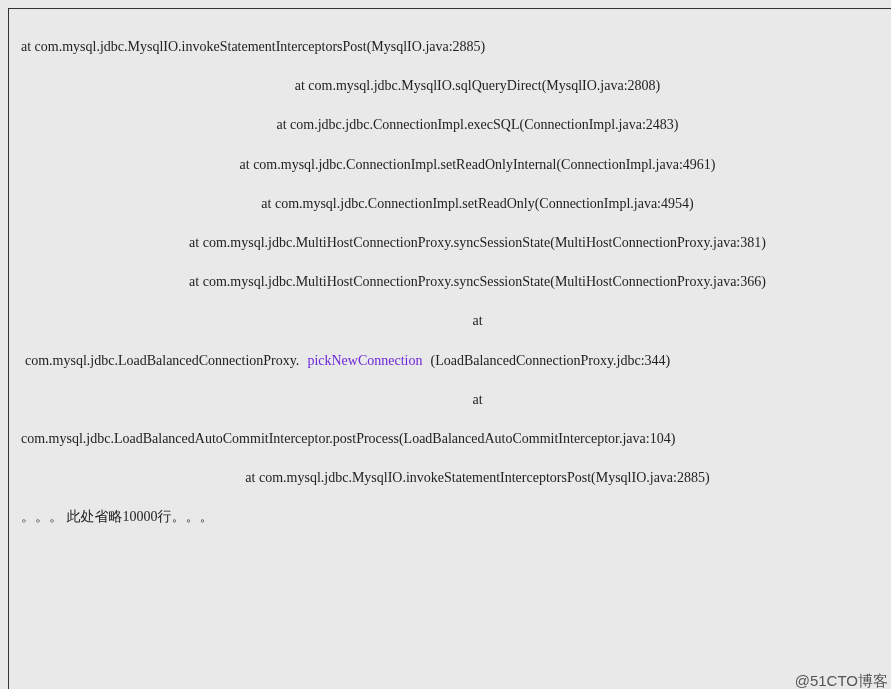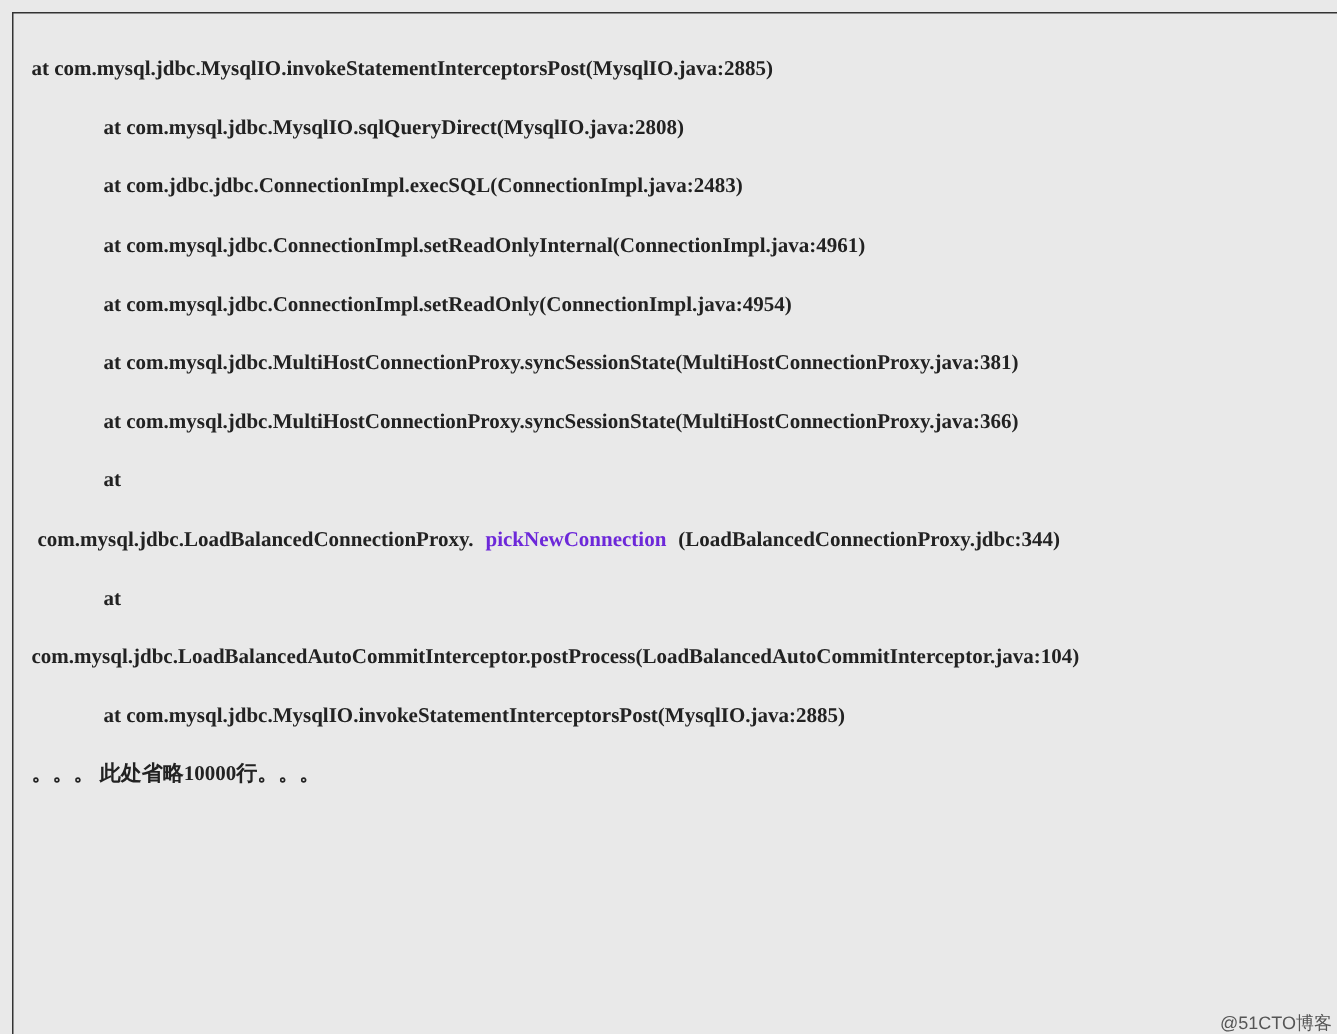--- a/index.html
+++ b/index.html
@@ -15,33 +15,33 @@
     font-size: 14px;
     color: #222;
     position: relative;
     border: 1px solid #333;
     padding: 18px 12px 16px 12px;
     line-height: 2.8;
   }
   .block {
     margin: 0;
     white-space: normal;
-    font-weight: bold;
   }
   .ind {
     padding-left: 48px;
+    text-align: center;
   }
   .highlight {
     color: #6d28d9;
   }
   .watermark {
     position: absolute;
     right: 6px;
     bottom: 4px;
-    font-size: 12px;
+    font-size: 15px;
     font-family: "Microsoft YaHei", sans-serif;
     color: #555;
     line-height: 1;
   }
 </style>
 </head>
 <body>
 
 <div class="block">at com.mysql.jdbc.MysqlIO.invokeStatementInterceptorsPost(MysqlIO.java:2885)</div>
 <div class="block ind">at com.mysql.jdbc.MysqlIO.sqlQueryDirect(MysqlIO.java:2808)</div>

